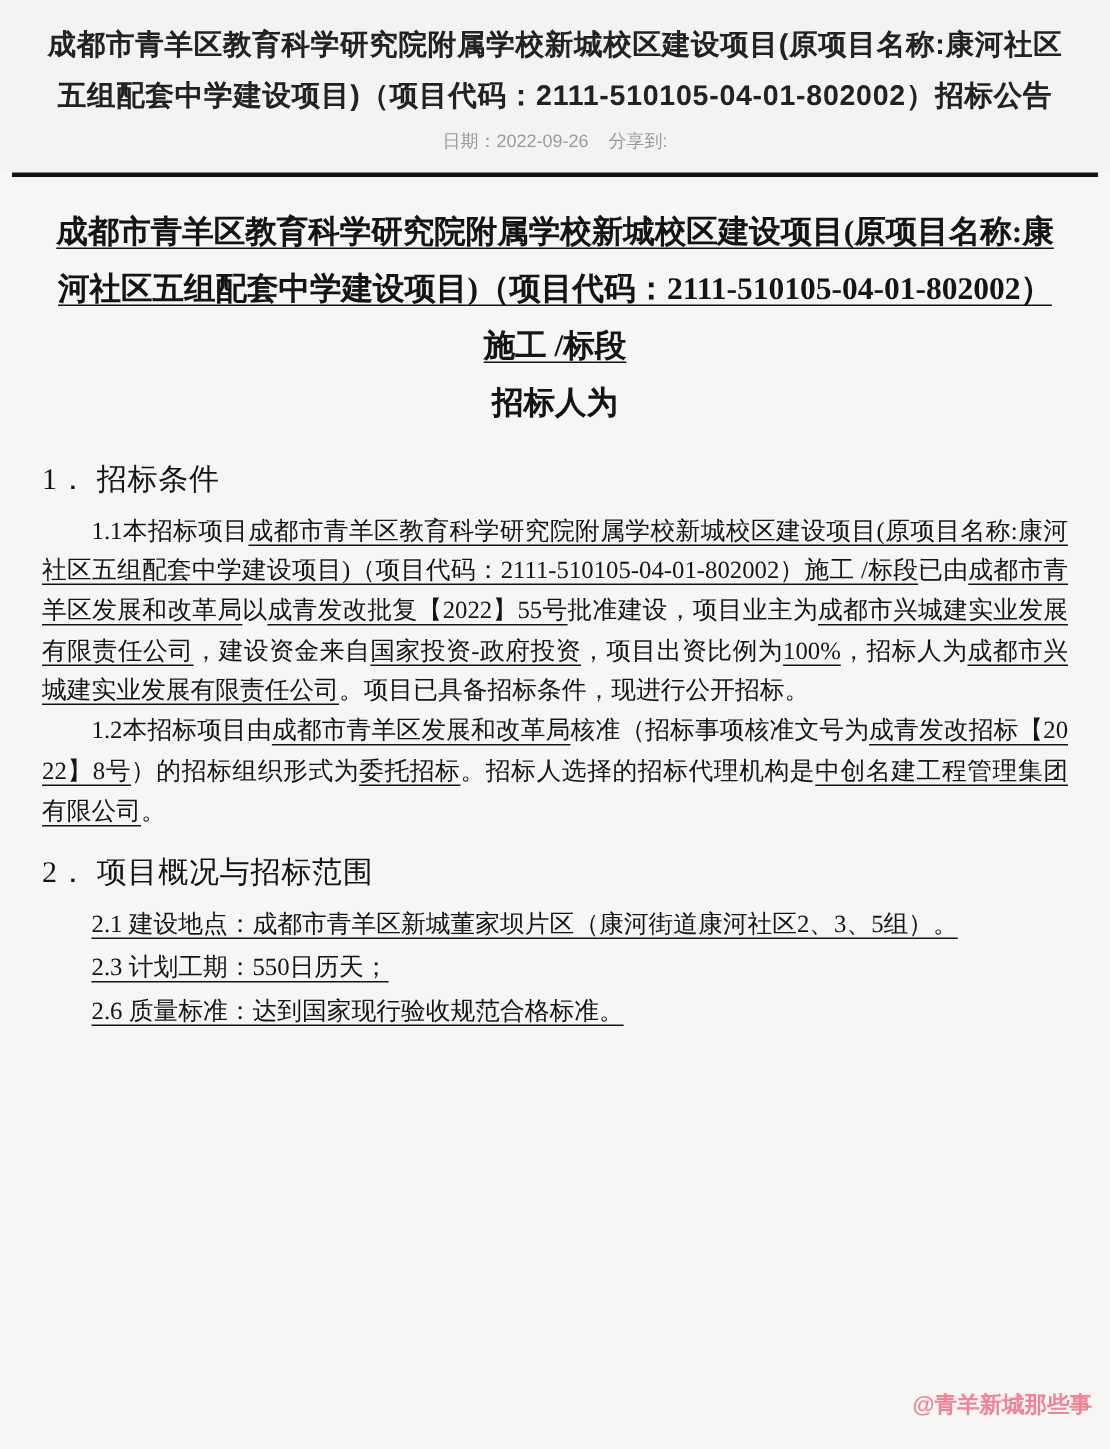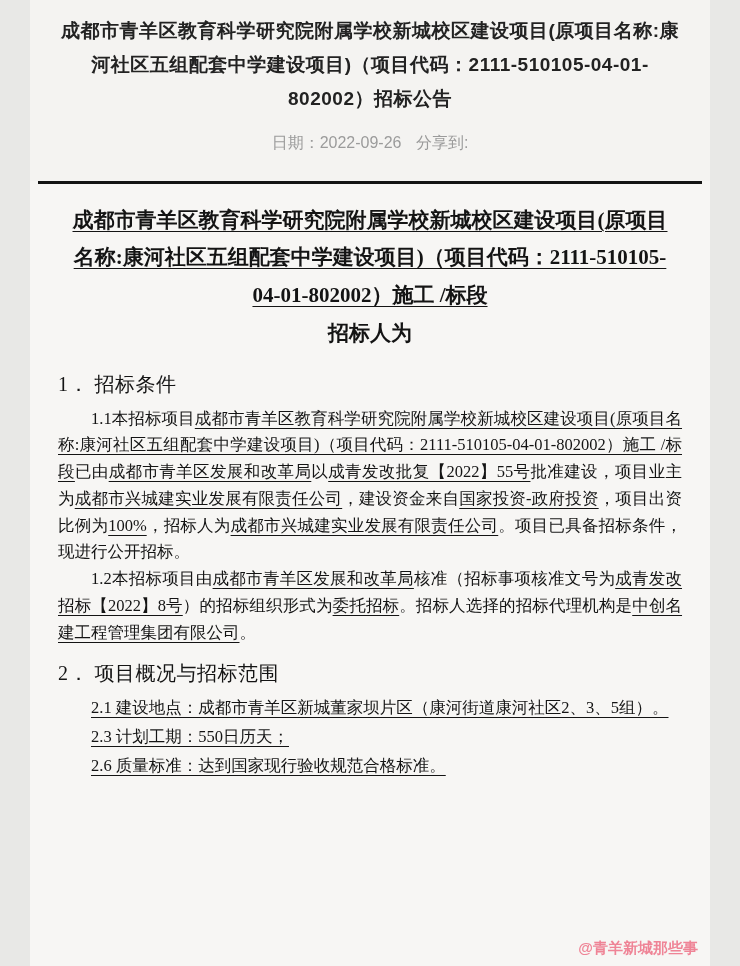--- a/index.html
+++ b/index.html
@@ -1,30 +1,30 @@
 <!DOCTYPE html>
 <html lang="zh"><head>
 <meta charset="utf-8">
 <style>
   * { margin:0; padding:0; box-sizing:border-box; }
   html,body { background:#e8e8e6; }
   body { font-family:"Liberation Sans","DejaVu Sans",sans-serif; }
 
   .page {
-    width:680px; height:966px; margin:0 auto; position:relative;
+    width:740px; height:966px; margin:0 auto; position:relative;
     background:#f7f6f4; overflow:hidden;
   }
 
   
   .top { padding:14px 24px 0; text-align:center; background:#f4f3f1; }
   .top-title {
     font-size:19px; font-weight:bold; color:#222;
     line-height:1.8; letter-spacing:.5px;
   }
-  .meta { margin-top:16px; padding-bottom:27px; font-size:16px; color:#9b9b9b; }
+  .meta { margin-top:4px; padding-bottom:12px; font-size:12px; color:#9b9b9b; }
   .meta .share { margin-left:10px; cursor:pointer; }
 
   .divider { height:3px; background:#141414; margin:0 8px; }
 
   
   .doc {
     padding:14px 28px 0; color:#141414;
     font-family:"Liberation Serif","DejaVu Serif",serif;
   }
   .doc-title {
@@ -37,21 +37,21 @@
     font-size:20px; font-weight:normal; margin:14px 0 8px; letter-spacing:.5px;
   }
 
   .para { font-size:16.5px; line-height:1.62; text-align:justify; word-break:break-all; }
   .para.indent { text-indent:2em; }
   .item { margin:2px 0; text-indent:2em; }
 
   .u { text-decoration:underline; text-underline-offset:4px; text-decoration-thickness:1px; }
 
   .watermark {
-    position:absolute; right:12px; bottom:8px;
+    position:absolute; right:12px; bottom:20px;
     font-size:15px; color:#ef8496; font-weight:bold;
     font-family:"Liberation Sans","DejaVu Sans",sans-serif;
   }
 </style>
 </head>
 <body>
 
 <div class="page">
 
   <header class="top">

